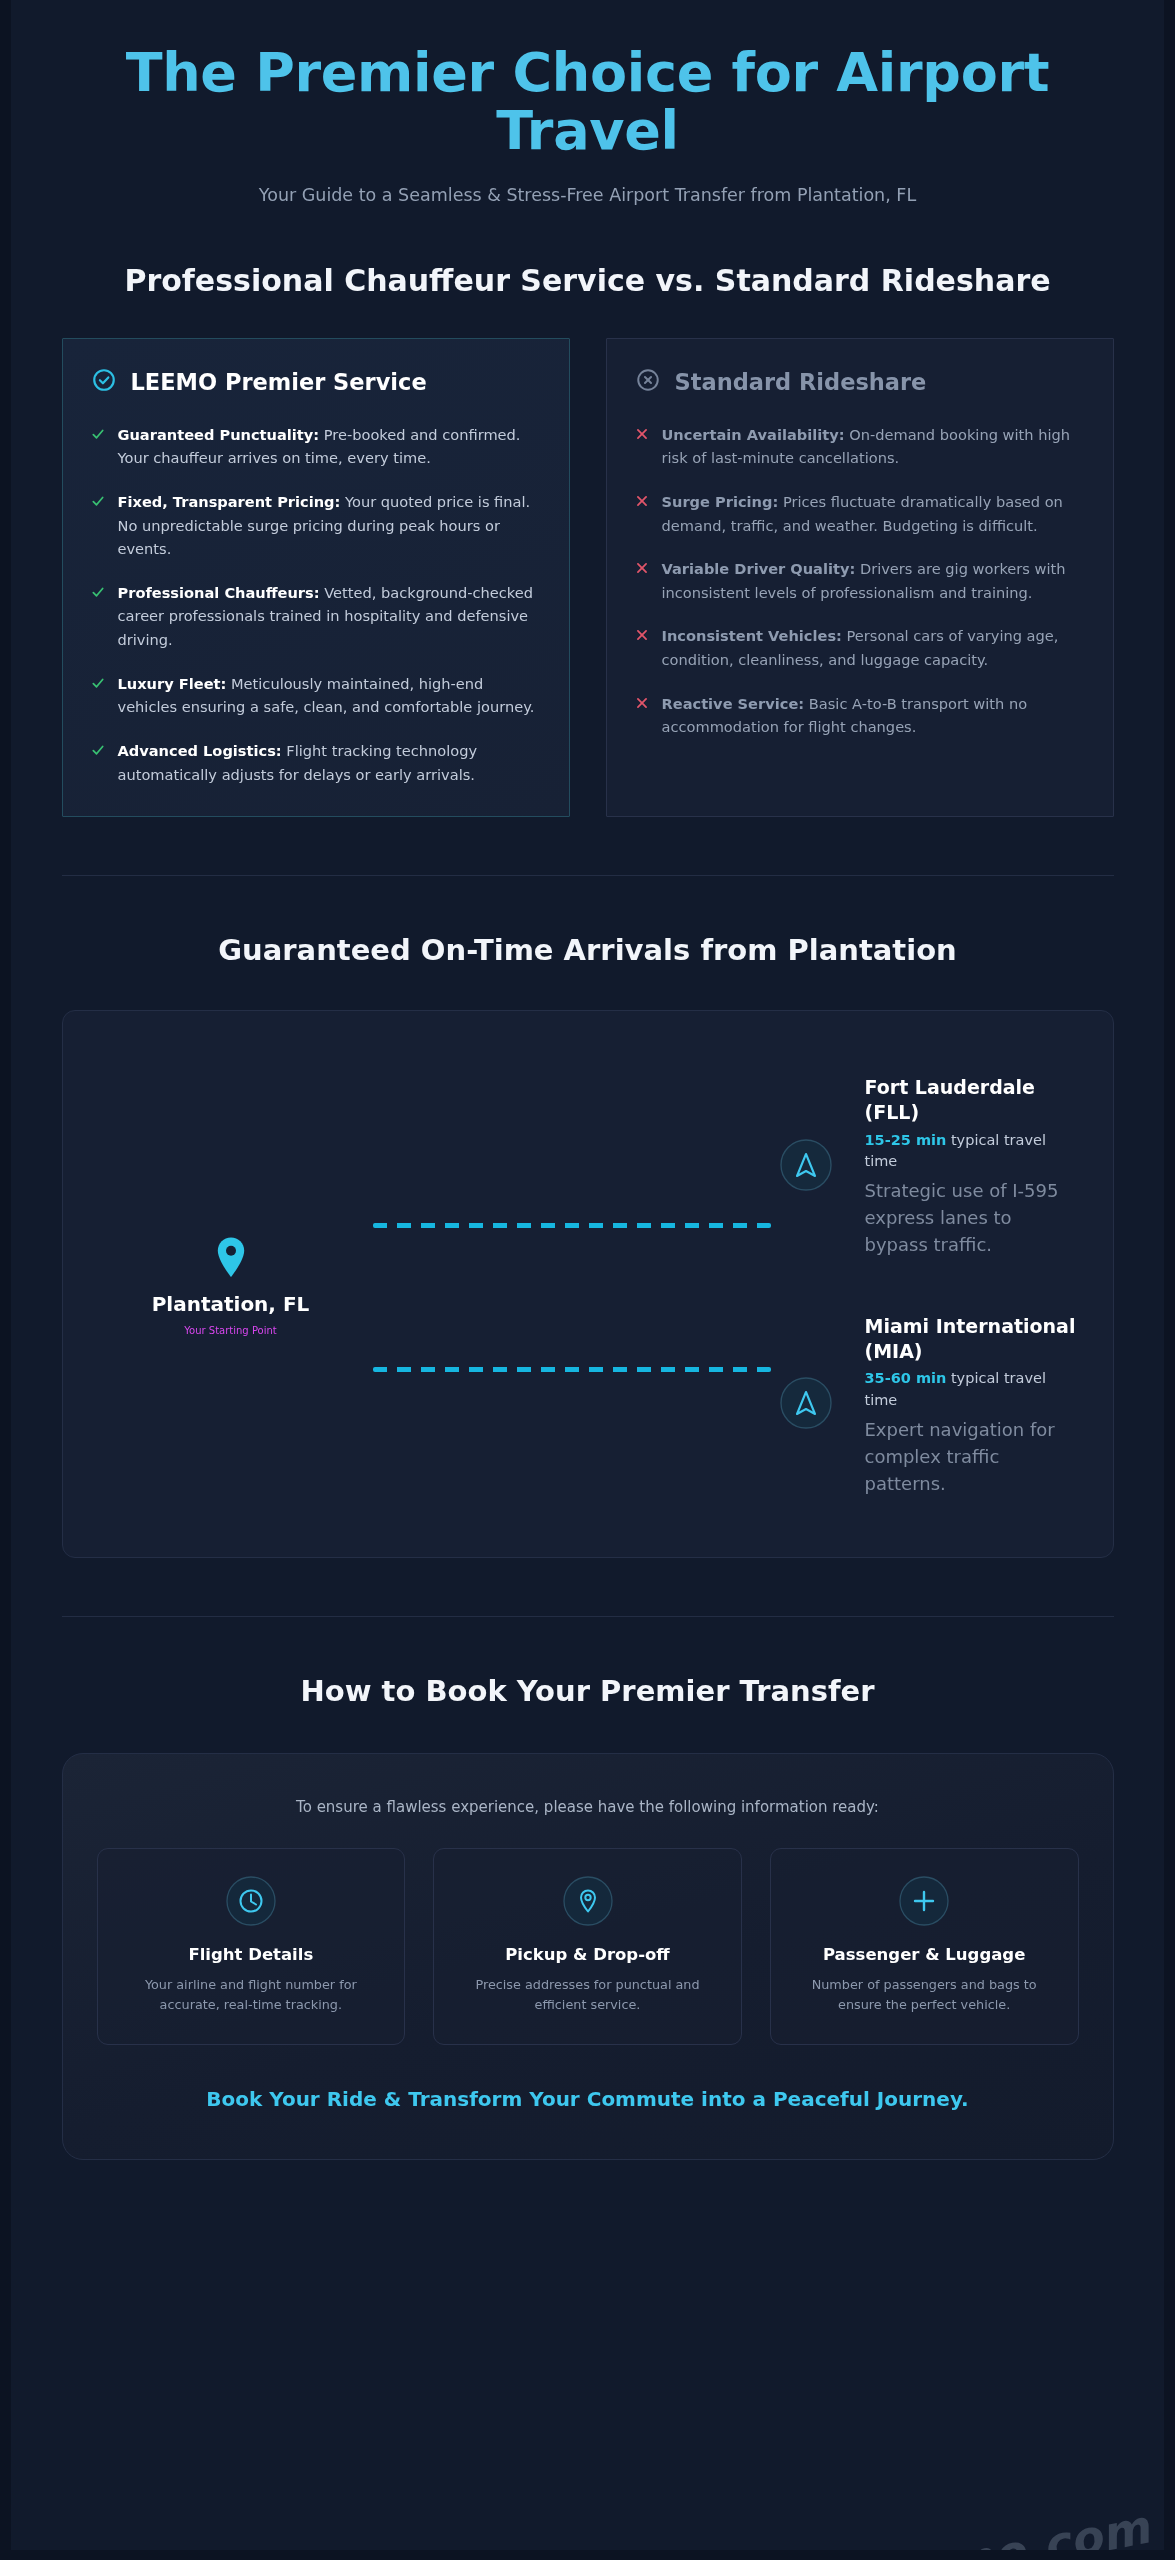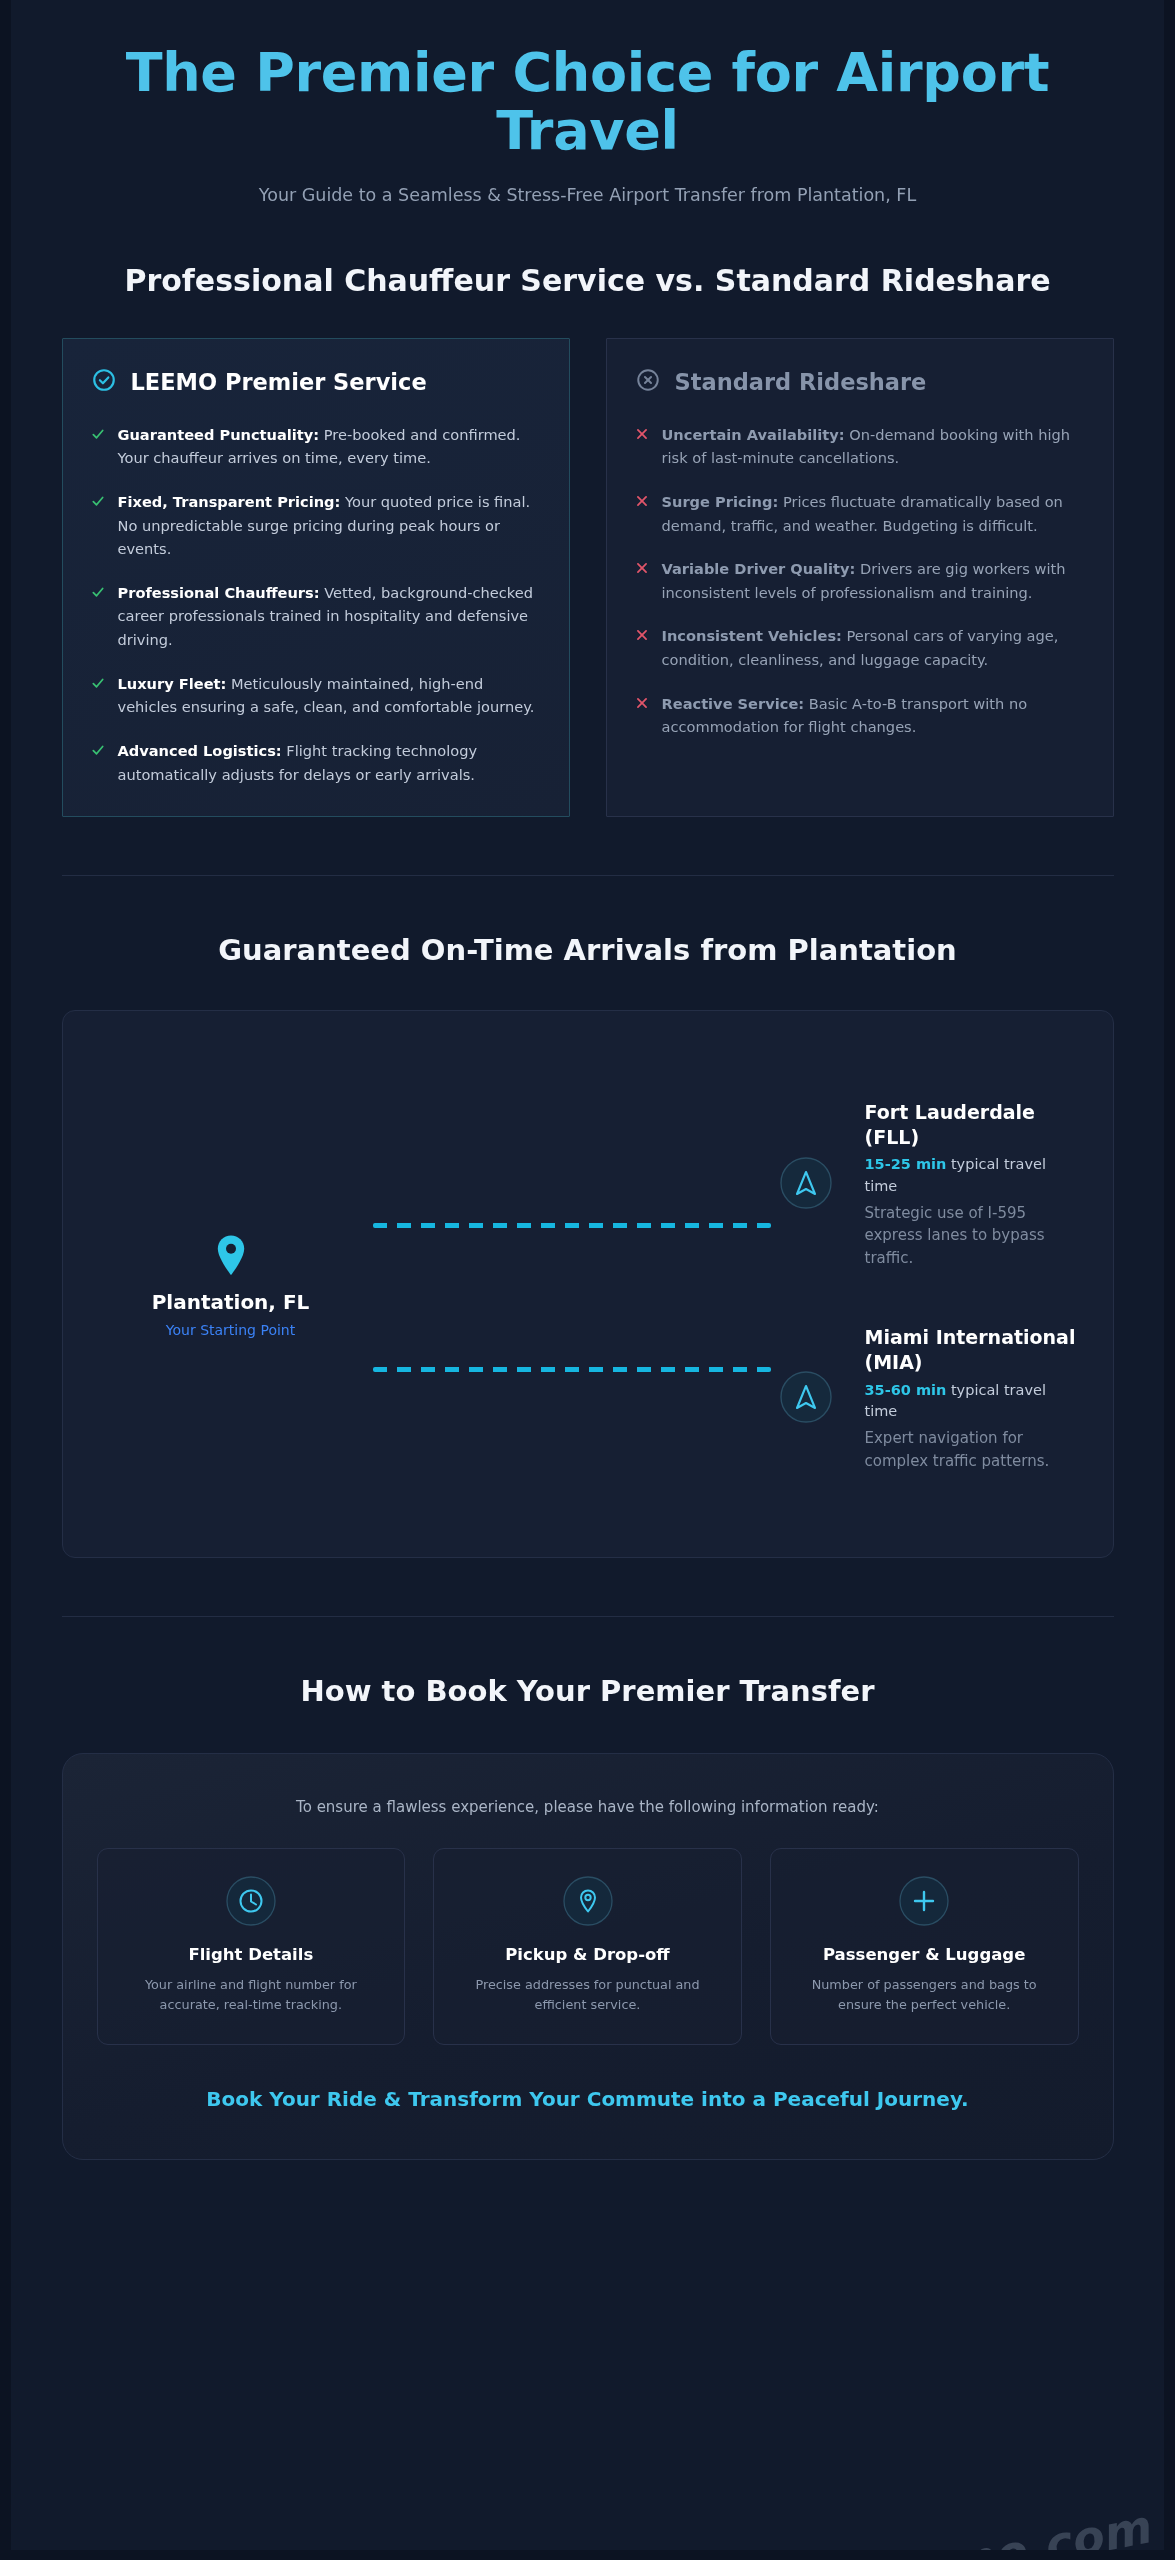--- a/index.html
+++ b/index.html
@@ -129,22 +129,22 @@
     text-align: center;
   }
   .pin-wrap { display: flex; justify-content: center; margin-bottom: 12px; }
   .origin-name {
     color: #ffffff;
     font-weight: 700;
     font-size: 20px;
     line-height: 1.28;
   }
   .origin-sub {
-    color: #3b82f6;
-    font-size: 14px;
+    color: #d946ef;
+    font-size: 10px;
     margin-top: 7px;
   }
   .lines {
     flex: 1 1 auto;
     position: relative;
     height: 100%;
   }
   .dashline {
     position: absolute;
     left: 8px; right: 8px;
@@ -173,21 +173,21 @@
   }
   .dest-time {
     margin-top: 5px;
     font-size: 14.5px;
     color: #c3ccdb;
     line-height: 1.5;
   }
   .dest-time b { color: #2ec6e8; font-weight: 700; }
   .dest-note {
     margin-top: 4px;
-    font-size: 15px;
+    font-size: 18px;
     color: #7f8b9f;
     line-height: 1.5;
   }
 
   
   .book-panel {
     margin-top: 42px;
     border: 1px solid #242e46;
     border-radius: 21px;
     background: linear-gradient(165deg, #1b2436 0%, #151d2f 55%, #131b2c 100%);

